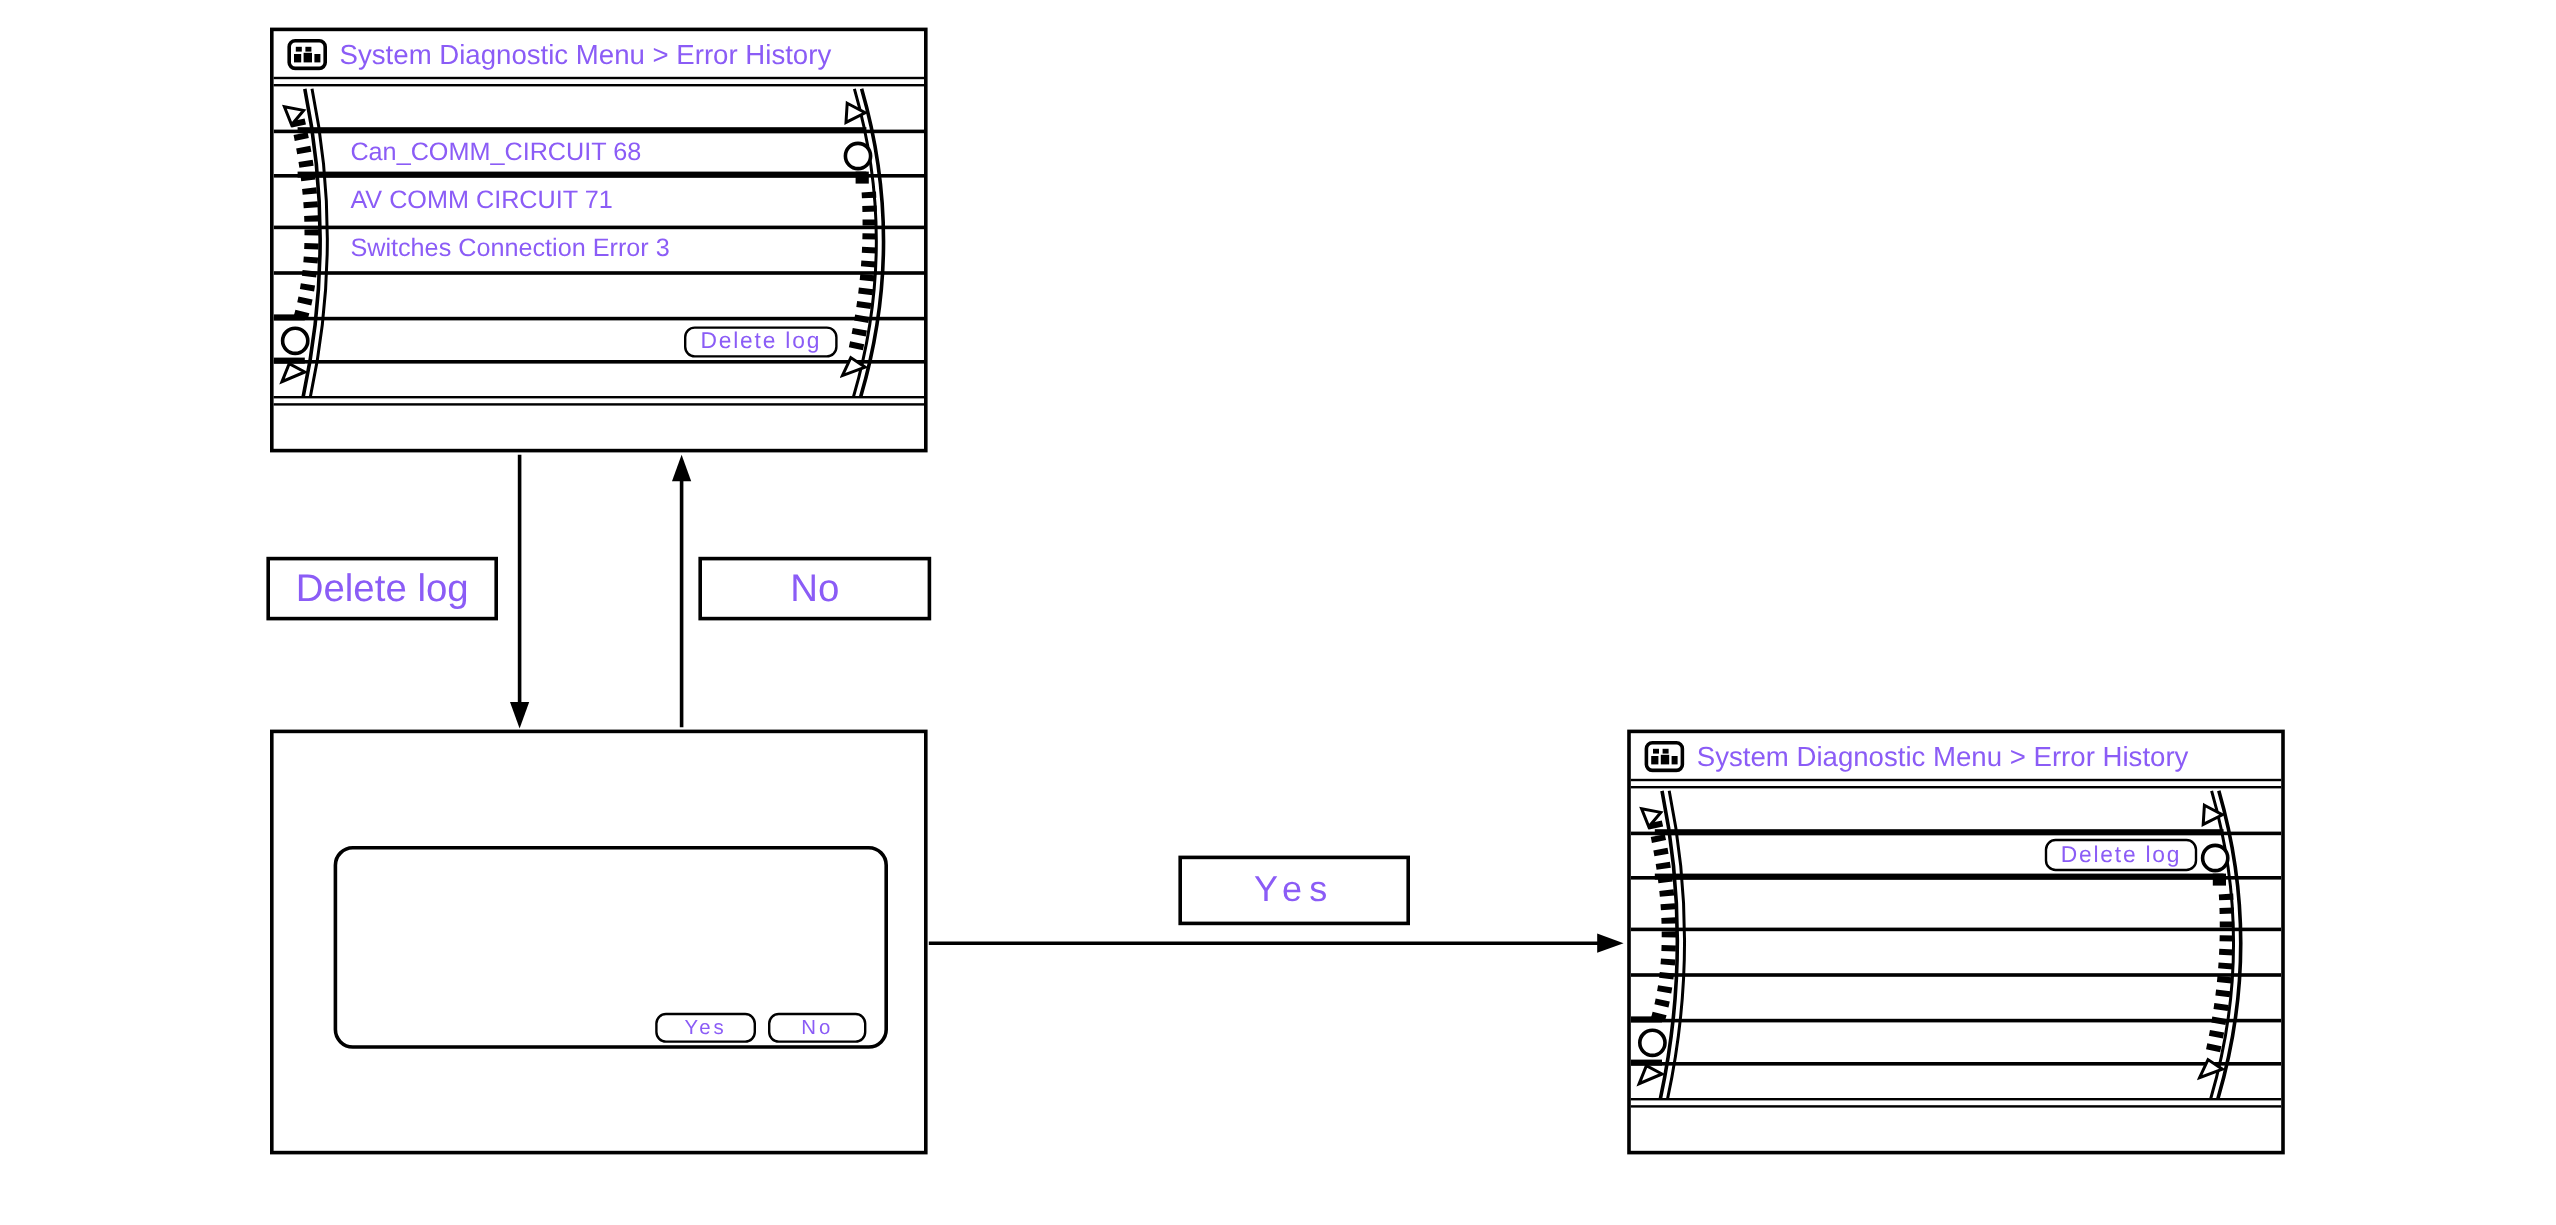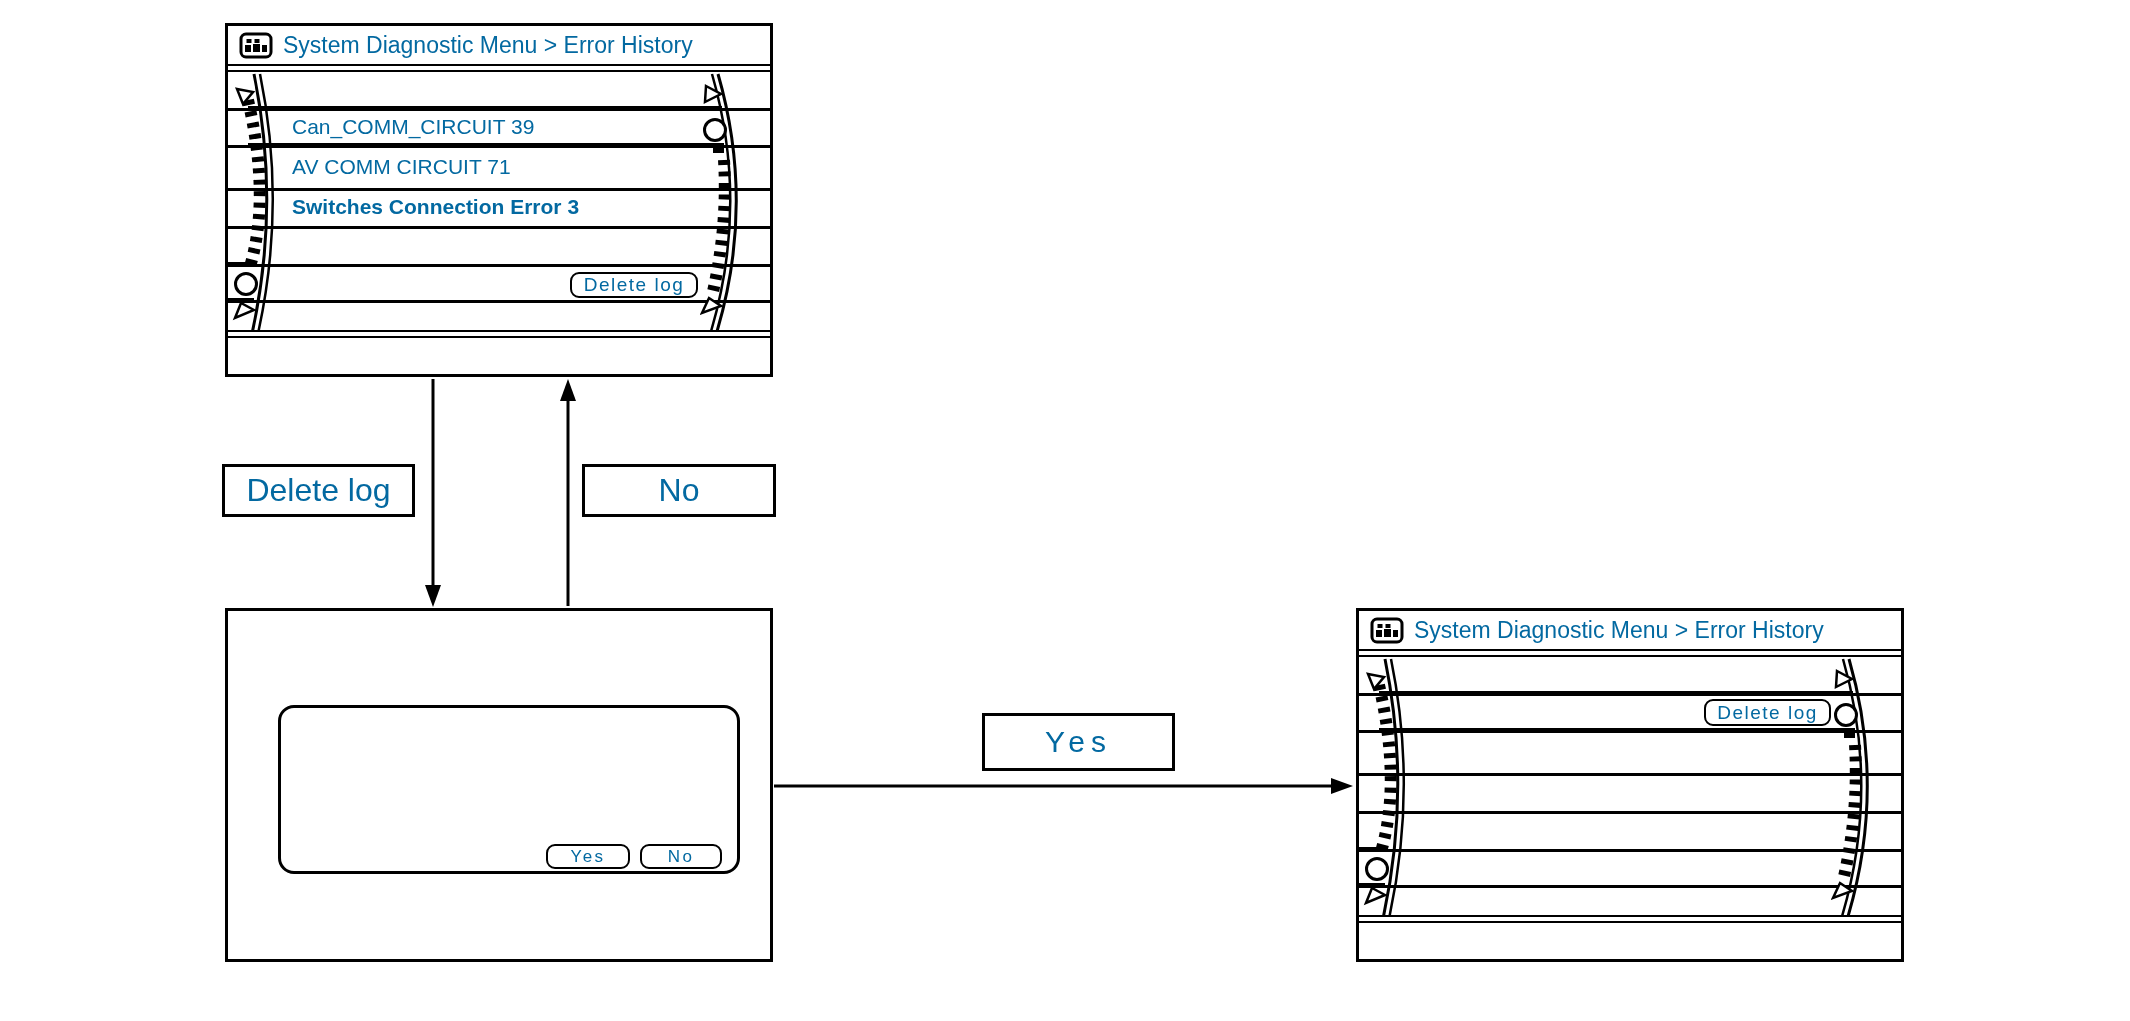--- a/index.html
+++ b/index.html
@@ -1,19 +1,19 @@
 <!DOCTYPE html>
 <html><head>
 <meta charset="utf-8">
 <style>
   html,body{margin:0;padding:0;background:#fff;}
   *{box-sizing:border-box;}
   .canvas{
     position:relative;width:2130px;height:1021px;background:#fff;overflow:hidden;
-    font-family:"Liberation Sans", sans-serif;color:#0369a1;
+    font-family:"Liberation Sans", sans-serif;color:#8b5cf6;
   }
   
   .screen{
     position:absolute;width:548px;height:354px;border:3px solid #000;background:#fff;
     display:flex;flex-direction:column;
   }
   .titlebar{
     height:40px;border-bottom:2.5px solid #000;display:flex;align-items:center;
     padding-left:11px;gap:10px;font-size:23px;white-space:nowrap;
   }
@@ -103,26 +103,26 @@
         <path d="M24,88 Q28,155 12,224" fill="none" stroke="#000" stroke-width="12" stroke-dasharray="5 6.5"></path>
         <path d="M18,2 Q56,134 15,266" fill="none" stroke="#000" stroke-width="3"></path>
         <path d="M12,2 Q50,134 9,266" fill="none" stroke="#000" stroke-width="2.5"></path>
         <polygon points="6,14 21,22 5,30" fill="#fff" stroke="#000" stroke-width="2.5"></polygon>
         <circle cx="15" cy="58" r="10.5" fill="#fff" stroke="#000" stroke-width="3"></circle>
         <rect x="13" y="71" width="11" height="10" fill="#000"></rect>
         <polygon points="2,241 9,226 21,234" fill="#fff" stroke="#000" stroke-width="2.5"></polygon>
       </svg>
 
       <div class="list-item" style="top:36px;height:38px;">
-        <span>Can_COMM_CIRCUIT 39</span>
+        <span>Can_COMM_CIRCUIT 68</span>
       </div>
       <div class="list-item" style="top:74px;height:42px;">
         <span>AV COMM CIRCUIT 71</span>
       </div>
-      <div class="list-item" style="top:116px;height:38px;font-weight:bold;">
+      <div class="list-item" style="top:116px;height:38px;">
         <span>Switches Connection Error 3</span>
       </div>
       <div class="scr-btn" style="left:342px;top:200px;width:128px;height:26px;">Delete log</div>
     </div>
     <div class="botsep"></div>
     <div class="strip"></div>
   </div>
 
   <div class="screen" style="left:225px;top:608px;">
     <div class="mainarea">

